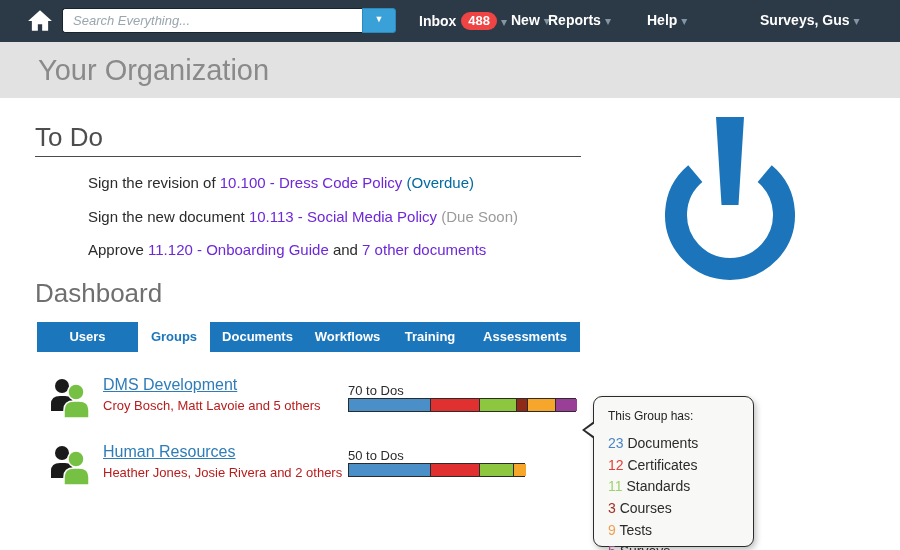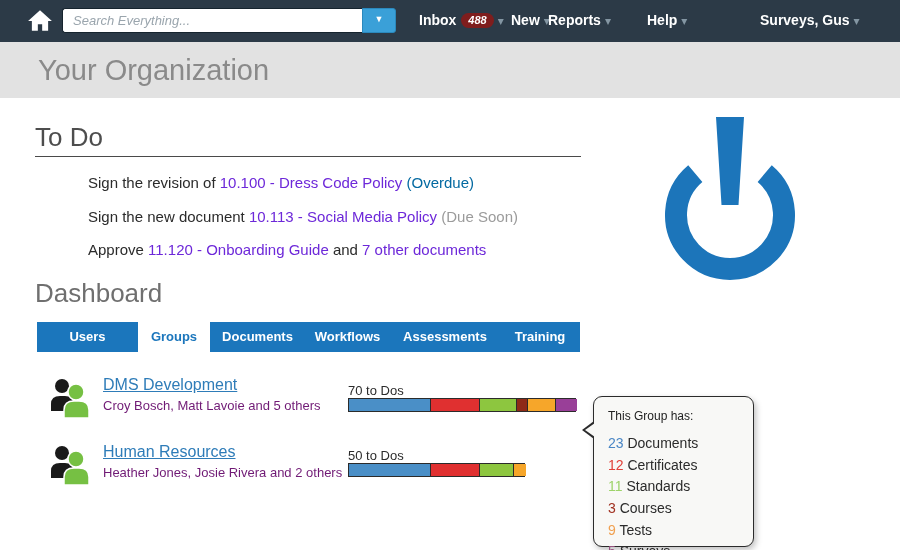--- a/index.html
+++ b/index.html
@@ -9,21 +9,21 @@
   
   .navbar { position:absolute; left:0; top:0; width:900px; height:42px; background:#2c3a47; }
   .home-btn { position:absolute; left:27px; top:9px; width:26px; height:24px; cursor:pointer; }
   .search-wrap { position:absolute; left:62px; top:8px; width:334px; height:25px; display:flex; }
   .search-input { flex:1; height:25px; border:1px solid #16242e; border-right:none; border-radius:3px 0 0 3px; padding:0 10px; font-size:13px; font-style:italic; color:#333; outline:none; font-family:"Liberation Sans", sans-serif; }
   .search-input::placeholder { color:#9aa5ad; font-style:italic; }
   .search-btn { width:34px; height:25px; background:#3aa0d8; border:1px solid #2b89bd; border-radius:0 3px 3px 0; position:relative; cursor:pointer; }
   .search-btn::after { content:"▼"; position:absolute; left:0; right:0; top:5px; text-align:center; font-size:9px; color:#fff; }
   .nav-item { position:absolute; top:12px; color:#fff; font-size:14px; font-weight:bold; cursor:pointer; white-space:nowrap; }
   .caret::after { content:"▾"; color:#8496a3; font-size:12px; margin-left:4px; font-weight:normal; }
-  .badge { display:inline-block; background:#7f1d1d; color:#fff; font-size:11px; font-weight:bold; border-radius:9px; padding:1px 7px 2px 7px; margin-left:5px; vertical-align:1px;font-style:italic; }
+  .badge { display:inline-block; background:#ef4444; color:#fff; font-size:13px; font-weight:bold; border-radius:9px; padding:1px 7px 2px 7px; margin-left:5px; vertical-align:1px; }
 
   
   .page-band { position:absolute; left:0; top:42px; width:900px; height:56px; background:#e2e2e2; }
   .page-title { position:absolute; left:38px; top:12px; font-size:29px; font-weight:300; color:#8a8a8a; }
 
   
   .section-title { position:absolute; font-size:26px; font-weight:300; color:#4d4d4d; }
   .todo-title { left:35px; top:122px; }
   .todo-rule { position:absolute; left:35px; top:156px; width:546px; height:0; border-top:1px solid #4a4a4a; }
   .todo-item { position:absolute; left:88px; font-size:15px; color:#2b2b2b; white-space:nowrap; }
@@ -36,21 +36,21 @@
 
   
   .dash-title { left:35px; top:278px; color:#6f6f6f; }
   .tabbar { position:absolute; left:37px; top:322px; height:30px; display:flex; }
   .tab { height:30px; background:#1b76bc; color:#fff; font-size:13px; font-weight:bold; text-align:center; line-height:30px; cursor:pointer; }
   .tab.active { background:#ffffff; color:#1b76bc; }
 
   .group-row { position:absolute; left:48px; }
   .group-icon { position:absolute; left:0; top:2px; width:44px; height:40px; }
   .group-name { position:absolute; left:55px; top:0; font-size:16px; color:#2e7cb8; text-decoration:underline; cursor:pointer; white-space:nowrap; }
-  .group-members { position:absolute; left:55px; top:22px; font-size:13px; color:#701a75; white-space:nowrap; }
+  .group-members { position:absolute; left:55px; top:22px; font-size:13px; color:#b91c1c; white-space:nowrap; }
   .todos-label { position:absolute; font-size:13px; color:#2b2b2b; white-space:nowrap; }
   .todo-bar { position:absolute; height:14px; border:1px solid #2b2b2b; display:flex; background:#fff; }
   .todo-bar .seg { height:100%; flex:none; }
   .todo-bar .seg + .seg { border-left:1px solid #2b2b2b; }
 
   
   .popover { position:absolute; left:593px; top:372px; width:161px; height:151px; background:#f8f8f6; border:1.5px solid #2b2b2b; border-radius:9px; box-shadow:2px 3px 6px rgba(0,0,0,0.25); padding:12px 14px;margin-top:24px; }
   .pop-arrow-outer { position:absolute; left:-12px; top:24px; width:0; height:0; border-top:9px solid transparent; border-bottom:9px solid transparent; border-right:12px solid #2b2b2b; }
   .pop-arrow-inner { position:absolute; left:-9px; top:26px; width:0; height:0; border-top:7px solid transparent; border-bottom:7px solid transparent; border-right:10px solid #f8f8f6; }
   .pop-title { font-size:12px; color:#222; margin-bottom:10px; }
@@ -110,22 +110,22 @@
     <polygon points="53,2 81,2 75.5,90 58.5,90" fill="#1c75ba"></polygon>
   </svg>
 
   <div class="section-title dash-title">Dashboard</div>
 
   <div class="tabbar">
     <div class="tab" style="width:101px;">Users</div>
     <div class="tab active" style="width:72px;">Groups</div>
     <div class="tab" style="width:95px;">Documents</div>
     <div class="tab" style="width:85px;">Workflows</div>
+    <div class="tab" style="width:80px;">Training</div>
     <div class="tab" style="width:110px;">Assessments</div>
-    <div class="tab" style="width:80px;">Training</div>
   </div>
 
   <div class="group-row" style="top:376px;">
     <svg class="group-icon" viewBox="0 0 44 40">
       <circle cx="14" cy="8" r="7" fill="#1a1a1a"></circle>
       <path d="M3,33 L3,26 Q3,18 12,18 L17,18 Q25,18 25,26 L25,33 Z" fill="#1a1a1a"></path>
       <circle cx="28" cy="14" r="8" fill="#76c043" stroke="#ffffff" stroke-width="1.5"></circle>
       <path d="M16,40 L16,32 Q16,23 26,23 L31,23 Q41,23 41,32 L41,40 Z" fill="#76c043" stroke="#ffffff" stroke-width="1.5"></path>
     </svg>
     <a class="group-name">DMS Development</a>

